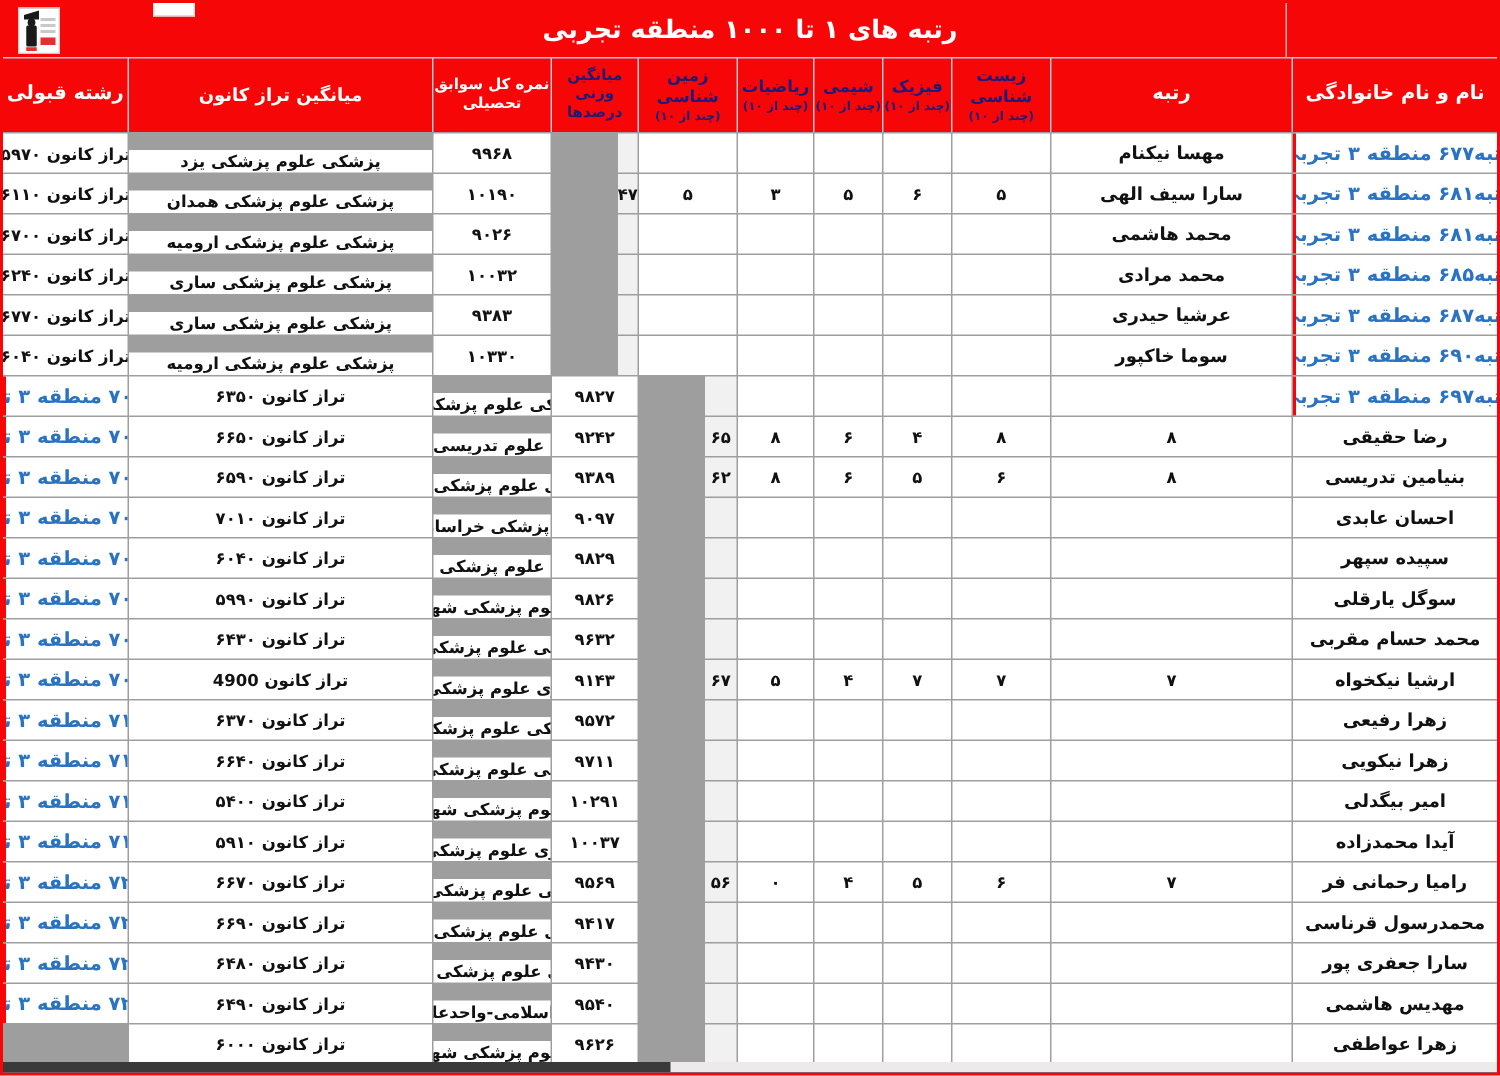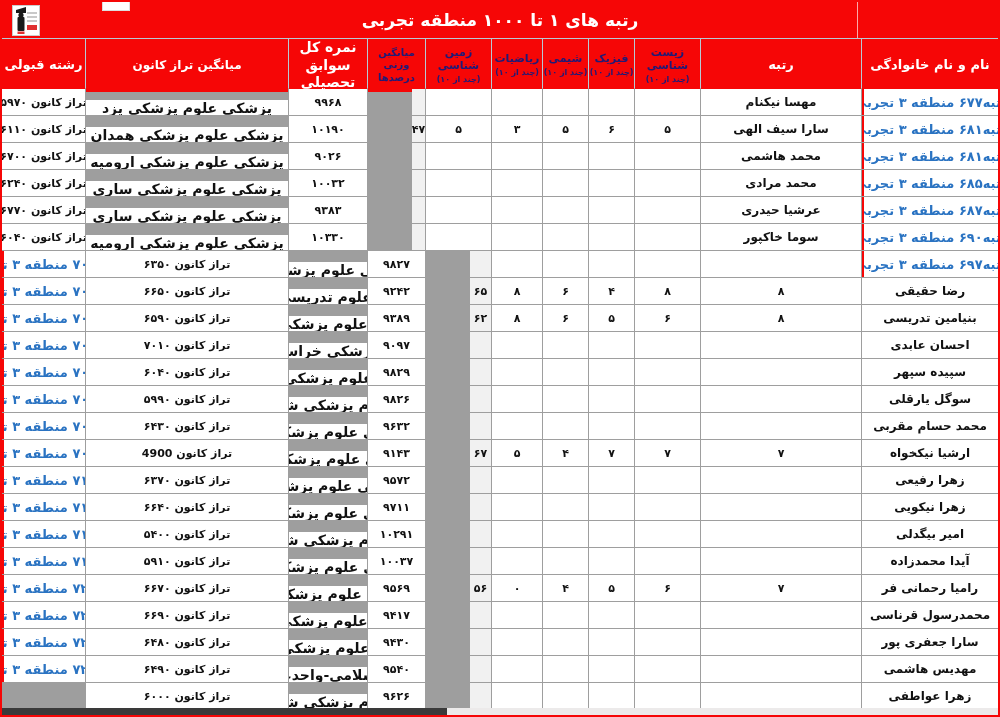--- a/index.html
+++ b/index.html
@@ -37,42 +37,42 @@
   .th{
     background:var(--red); color:#fff; font-weight:bold;
     display:flex; flex-direction:column; align-items:center; justify-content:center;
     text-align:center; line-height:1.25;
   }
   .th .main{ font-size:13px; }
   .th.small .main{ font-size:11px; }
   .th .sub{ font-size:8px; margin-top:2px; }
   .th.navy{ color:var(--navy); }
   .th.wavg .main{ font-size:10px; }
-  .th.total .main{ font-size:14px; }
+  .th.total .main{ font-size:10px; }
   
   .tbody{
     background:var(--grid);
     display:grid; gap:1px; padding-top:1px;
     grid-auto-rows:26px;
     grid-template-columns:136px 160px 65px 45px 45px 50px 65px 57px 78px 202px 1fr;
     direction:rtl;
   }
   .td{
     background:#fff; display:flex; align-items:center; justify-content:center;
     font-weight:bold; color:#111; overflow:hidden; white-space:nowrap;
   }
   .td.rank{
     color:var(--rankblue); font-size:13px;
     border-left:2px solid var(--red);
   }
   .td.name{ font-size:12px; }
   .td.score{ font-size:11px; }
   .td.wavg{ background:var(--wavgbg); font-size:11px;margin-left:44px; }
   .td.total{ font-size:11px; }
-  .td.major{ font-size:14px;margin-top:11px; }
+  .td.major{ font-size:11px;margin-top:11px; }
   .td.taraz{ font-size:11px; }
   
   .bottom-strip{
     position:absolute; bottom:0; left:0; width:100%; height:7px; background:#eceaea;
   }
   .bottom-strip .dark{ position:absolute; left:0; top:0; width:445px; height:7px; background:#3a3a3a; }
 </style>
 </head>
 <body>
 

